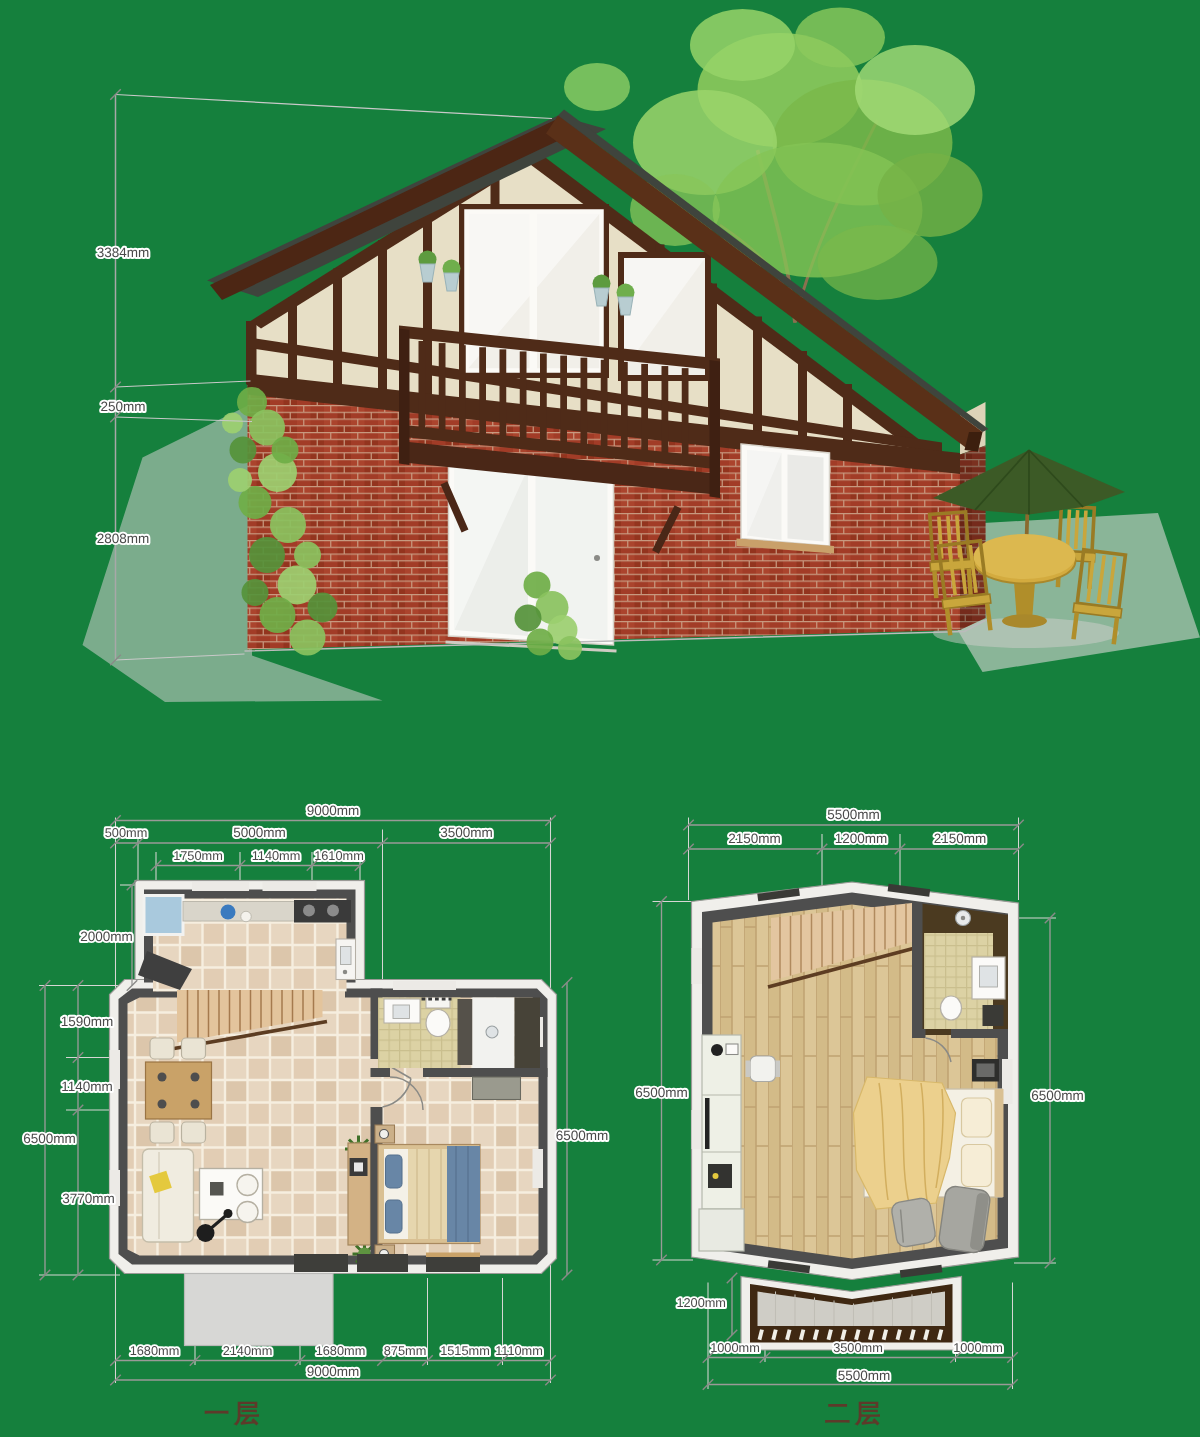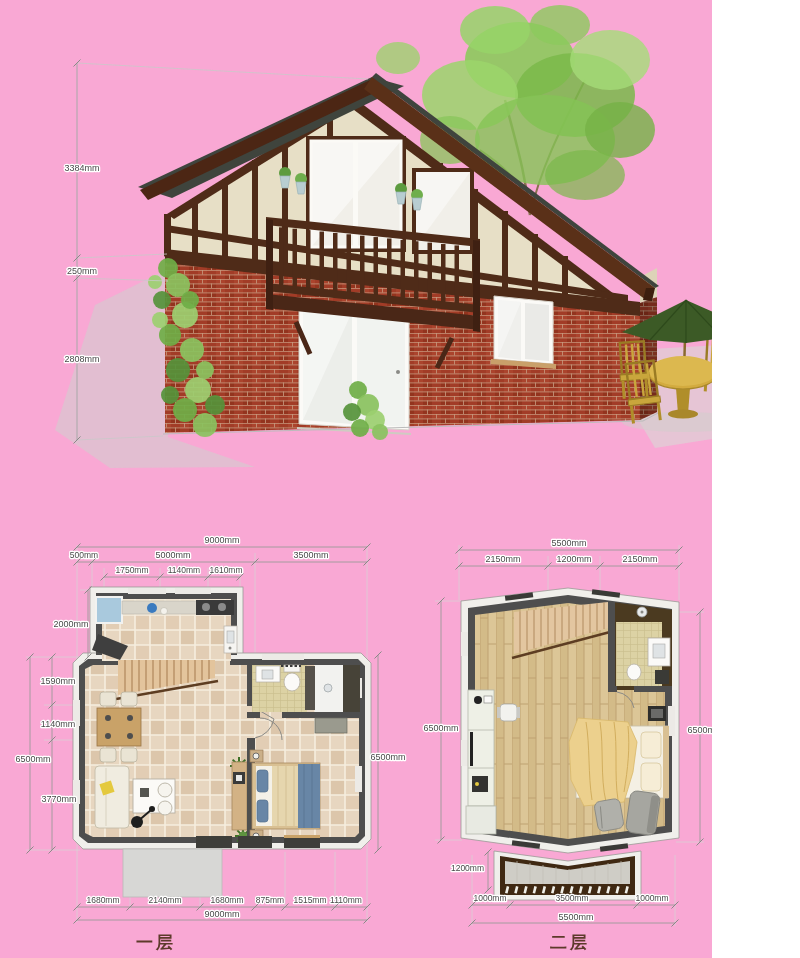--- a/index.html
+++ b/index.html
@@ -1,16 +1,16 @@
 <!DOCTYPE html>
 <html><head>
 <meta charset="utf-8">
 <style>
   html,body{margin:0;padding:0;background:#ffffff;}
-  #stage{position:relative;width:712px;height:958px;background:#f9a8d4;overflow:hidden;
+  #stage{position:relative;width:800px;height:958px;background:#15803d;overflow:hidden;
          font-family:"Liberation Sans",sans-serif;}
   svg{position:absolute;left:0;top:0;}
   text.dim{font-family:"Liberation Sans",sans-serif;font-size:9px;fill:#4a4a4a;
            paint-order:stroke;stroke:#ffffff;stroke-width:2.6px;stroke-linejoin:round;}
   text.dim-s{font-size:8.5px;}
   text.floor-label{font-family:"Liberation Sans",sans-serif;font-size:17px;font-weight:bold;
            letter-spacing:3px;}
 </style>
 </head>
 <body>

